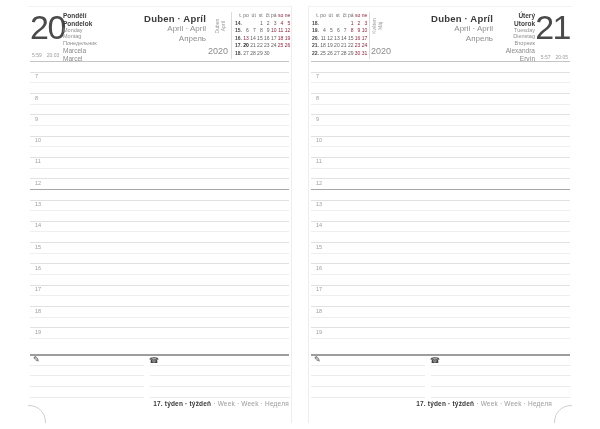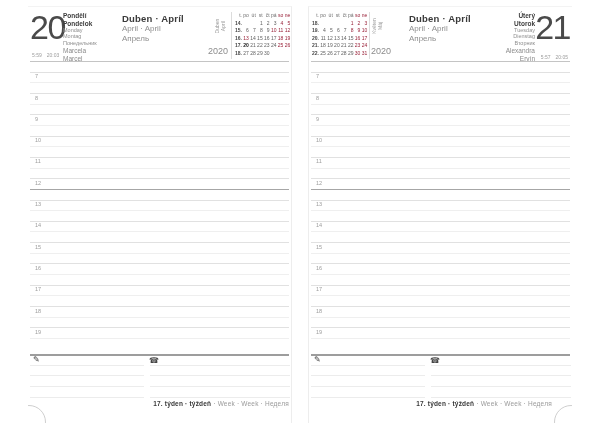--- a/index.html
+++ b/index.html
@@ -11,21 +11,21 @@
   .page.left{left:28px;border-right:1px solid #ededed}
   .page.right{left:308px;border-left:1px solid #ededed}
 
   .daynum{position:absolute;top:3px;font-size:34px;line-height:34px;color:#4a4a4a;letter-spacing:-1.5px}
   .suntimes{position:absolute;top:45px;display:flex;gap:5px;font-size:5px;color:#9c9c9c}
   .daynames{position:absolute;top:5px}
   .dnb{font-size:6.5px;font-weight:bold;color:#3c3c3c;line-height:7.5px}
   .dng{font-size:5.5px;color:#8f8f8f;line-height:6.4px}
   .namedays{position:absolute;top:40px}
   .ndl{font-size:6.5px;color:#8a8a8a;line-height:7.5px}
-  .month{position:absolute;top:6px;width:84px;text-align:left}
+  .month{position:absolute;top:6px;width:84px;text-align:right}
   .m1{font-size:9.5px;font-weight:bold;color:#3a3a3a;line-height:11px;letter-spacing:.2px}
   .m2,.m3{font-size:8px;color:#8f8f8f;line-height:10px}
   .vlabel{position:absolute;top:13px;width:38px;height:12px;transform:rotate(-90deg);
           font-size:5px;color:#9a9a9a;line-height:5.8px;text-align:center}
   .year{position:absolute;top:39px;width:34px;font-size:9px;color:#8c8c8c}
   .vrule{position:absolute;top:5px;width:1px;height:47px;background:#dcdcdc}
   .minical{position:absolute;top:5px;display:grid;grid-template-columns:9px repeat(7,6.9px);
            grid-auto-rows:7.6px;font-size:5px;color:#5f5f5f}
   .mc{text-align:right;padding-right:1px;line-height:6px}
   .mc.hd{color:#707070}

